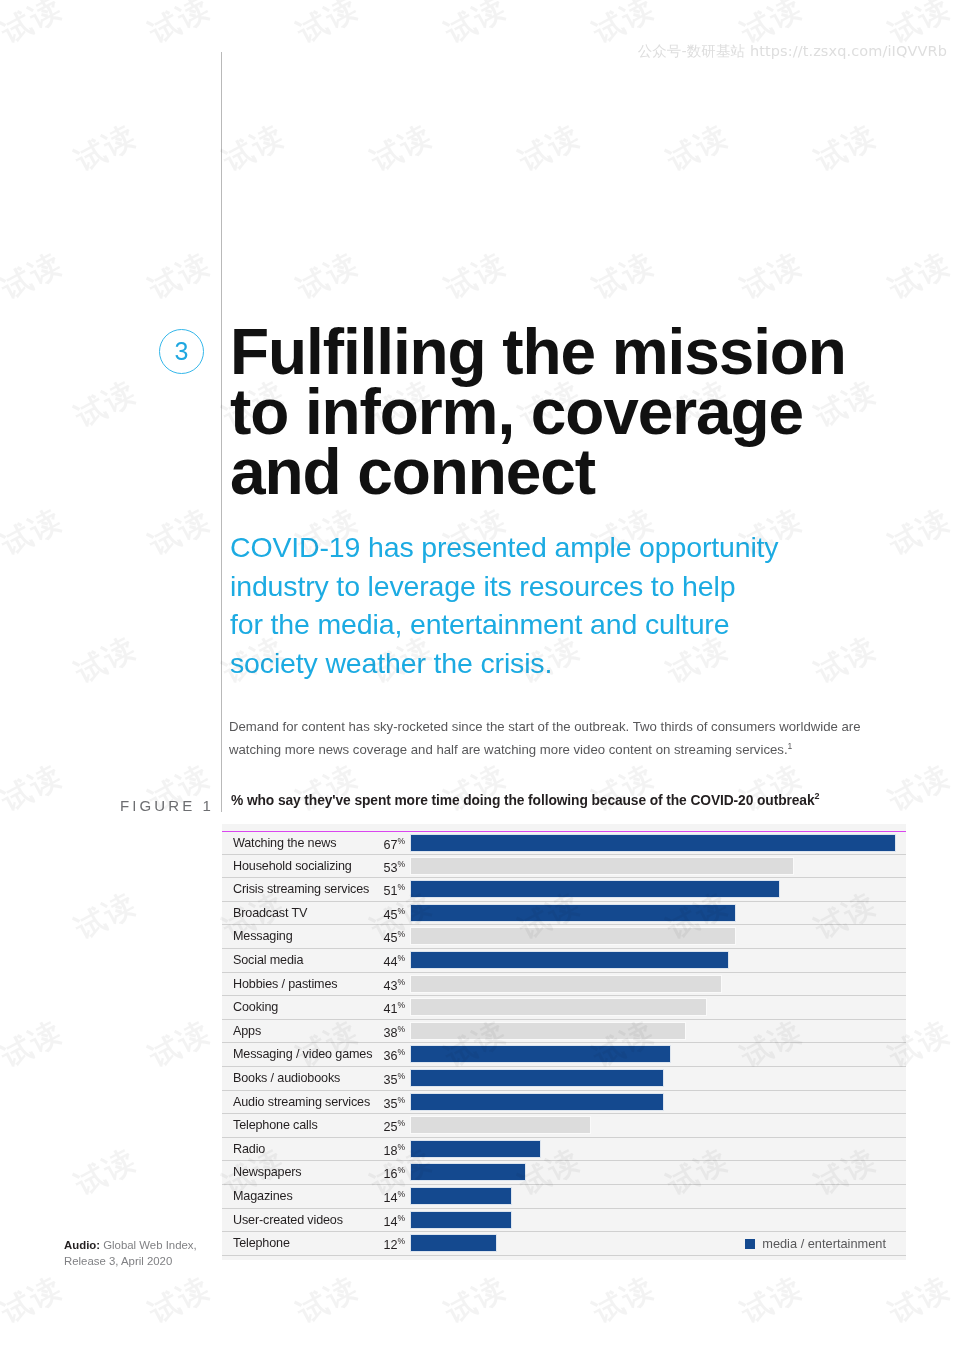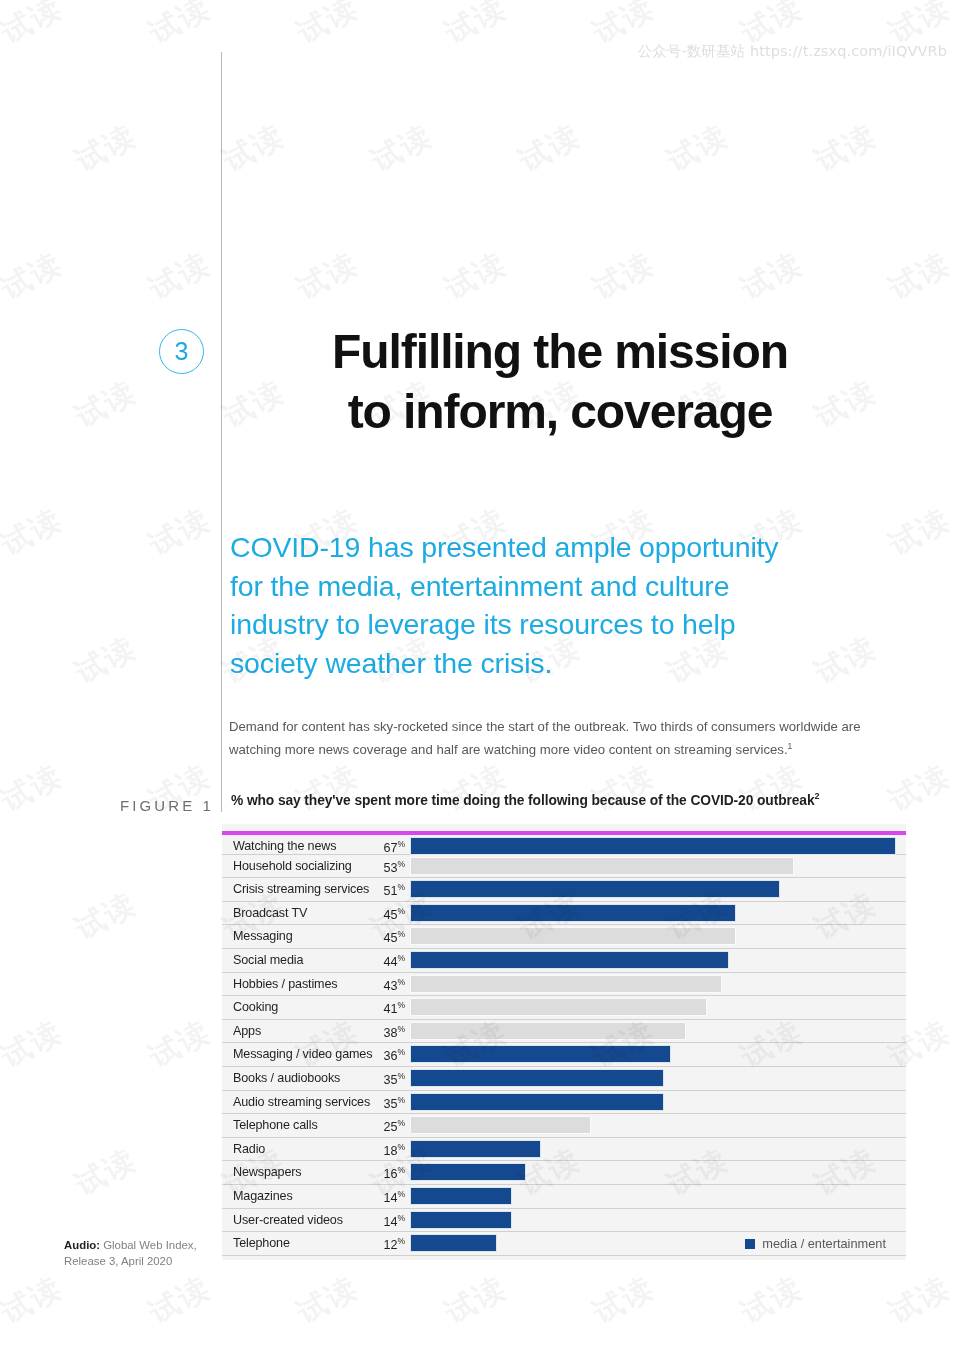--- a/index.html
+++ b/index.html
@@ -84,27 +84,26 @@
     font-weight: 400;
     z-index: 6;
   }
 
   
   .headline {
     position: absolute;
     left: 230px;
     top: 322px;
     width: 660px;
-    font-size: 48px;
+    font-size: 64px;
     line-height: 60px;
     font-weight: 700;
     color: #111111;
     letter-spacing: -1.1px;
     z-index: 6;
-    text-align: center;
   }
   .headline .hl-line { display: block; }
 
   
   .subtitle {
     position: absolute;
     left: 230px;
     top: 528px;
     width: 640px;
     font-size: 28.5px;
@@ -179,21 +178,21 @@
     top: 7px;
     width: 684px;
   }
 
   .chart-row {
     position: relative;
     height: 23.6px;
     border-bottom: 1px solid #d0d0d0;
     box-sizing: border-box;
   }
-  .chart-row:first-child { border-top: 4px solid #d946ef; }
+  .chart-row:first-child { border-top: 1px solid #d946ef; }
 
   .row-label {
     position: absolute;
     left: 11px;
     top: 4px;
     font-size: 12.6px;
     color: #231f20;
     white-space: nowrap;
     letter-spacing: -0.15px;
   }
@@ -366,26 +365,27 @@
 
   <div class="top-header">公众号-数研基站 https://t.zsxq.com/iIQVVRb</div>
 
   <div class="badge">
     <span>3</span>
   </div>
 
   <div class="headline" id="headline">
       <span class="hl-line">Fulfilling the mission</span>
       <span class="hl-line">to inform, coverage</span>
+      <span class="hl-line">and connect</span>
     </div>
 
   <div class="subtitle" id="subtitle">
       <span class="st-line">COVID-19 has presented ample opportunity</span>
+      <span class="st-line">industry to leverage its resources to help</span>
       <span class="st-line">for the media, entertainment and culture</span>
-      <span class="st-line">industry to leverage its resources to help</span>
       <span class="st-line">society weather the crisis.</span>
     </div>
 
   <div class="bodytext">
     <span>Demand for content has sky-rocketed since the start of the outbreak. Two thirds of consumers worldwide are watching more news coverage and half are watching more video content on streaming services.</span><sup>1</sup>
   </div>
 
   <div class="figure-label">FIGURE 1</div>
   <div class="figure-rule"></div>
   <div class="figure-title">

